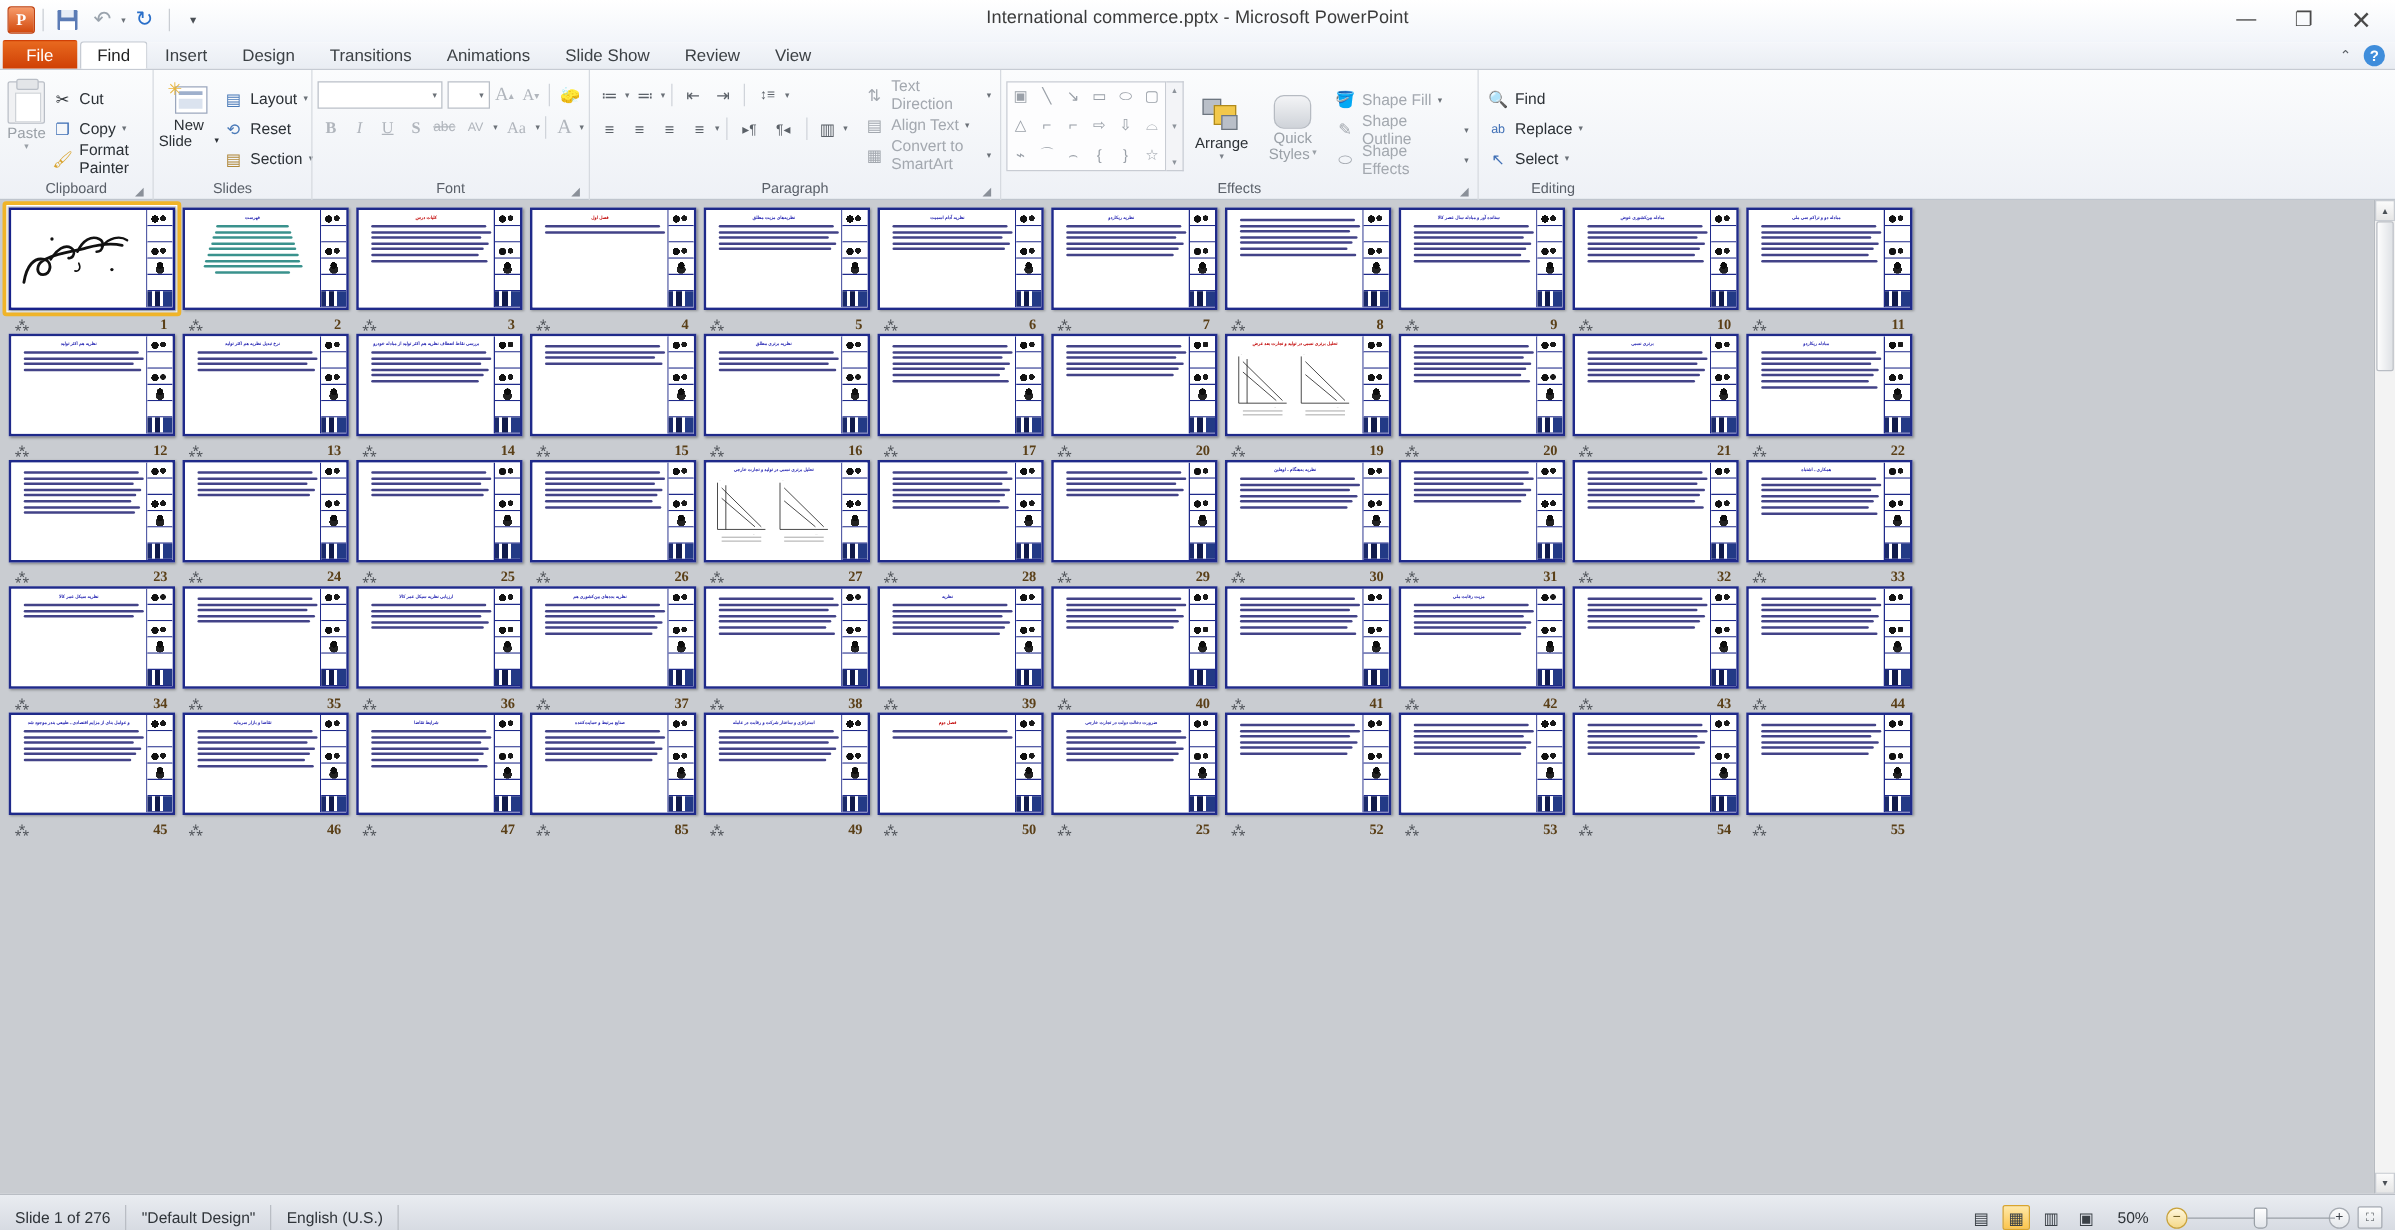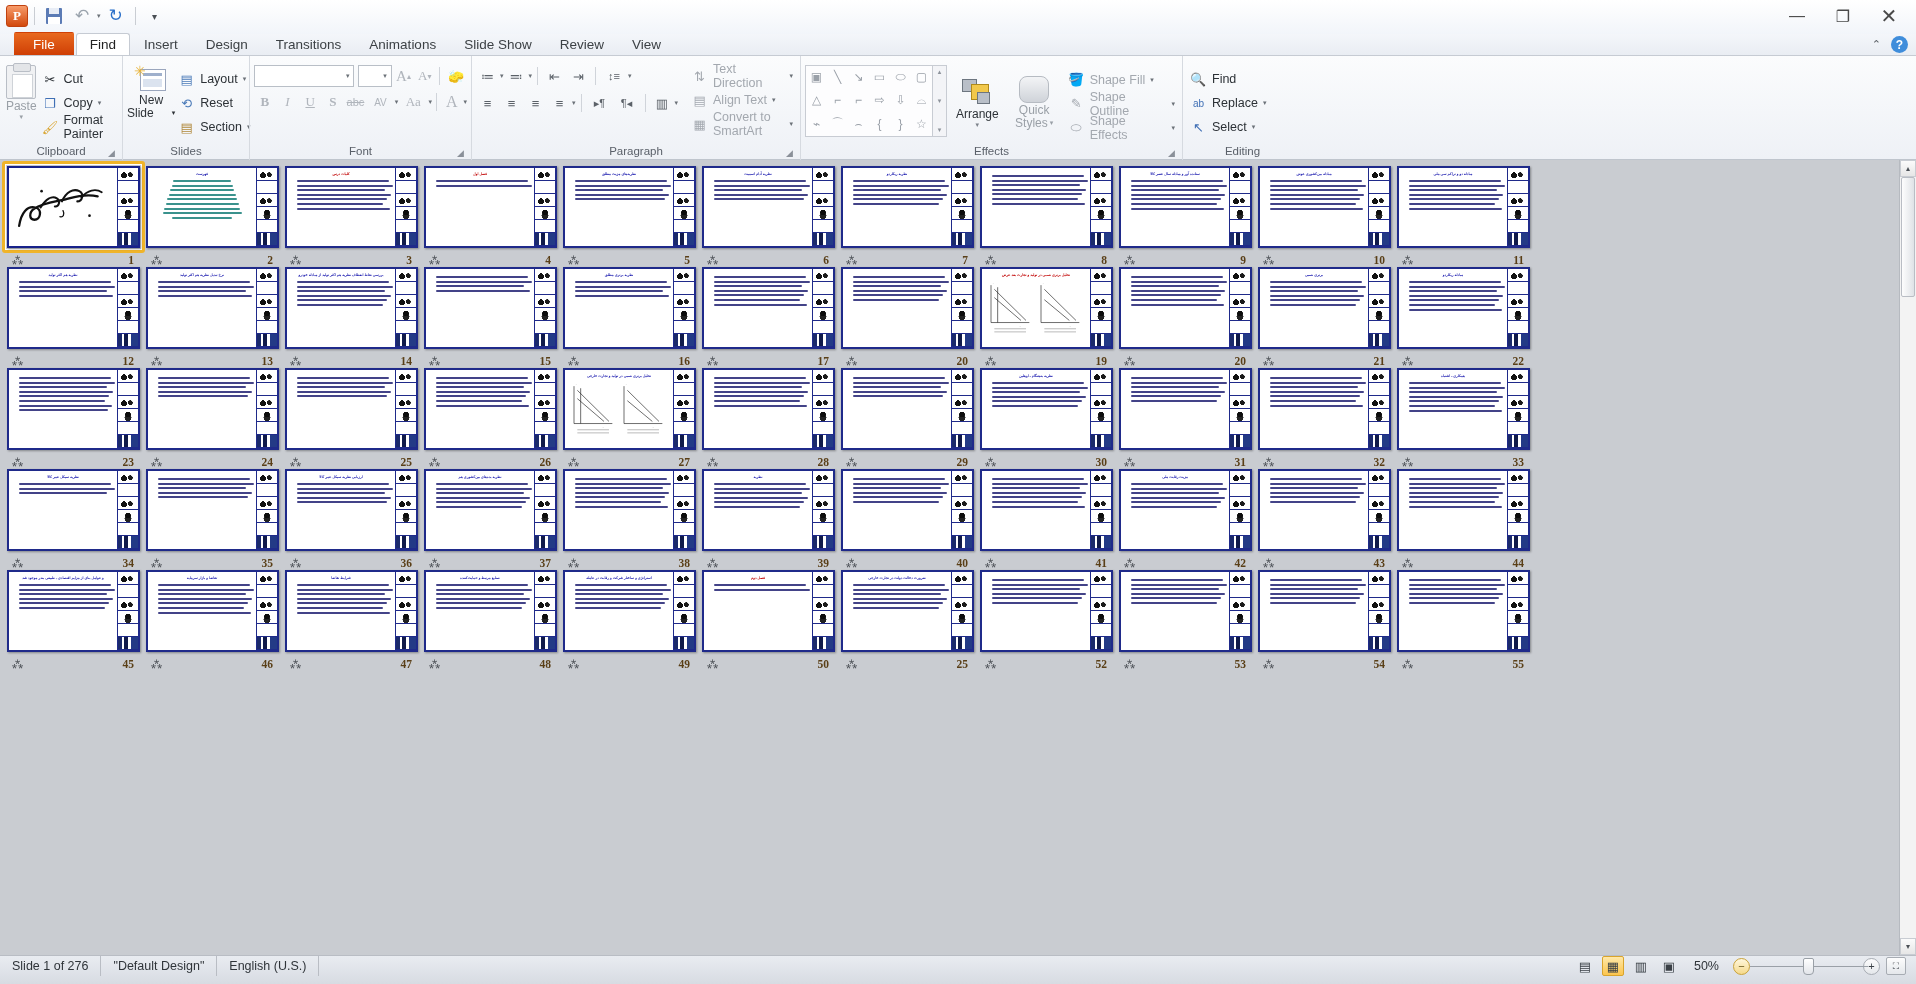--- a/index.html
+++ b/index.html
@@ -30,21 +30,21 @@
   .redo-ic{ color:#2a6fc9; font-size:17px; line-height:16px; }
   .tiny-caret{ font-size:7px;color:#6b7178; }
   .wtitle{ position:absolute; left:0; right:0; top:6px; text-align:center; font-size:14.5px;
            color:#3b3b3b; letter-spacing:.1px; }
   .wbtns{ position:absolute; right:4px; top:2px; display:flex; }
   .wbtn{ width:46px;height:28px; display:flex;align-items:center;justify-content:center;
          color:#4a4a4a; font-size:16px; }
   .wbtn.close{ font-size:20px; font-weight:300; }
 
   
-  .tabstrip{ flex:0 0 22px; height:22px; display:flex; align-items:flex-end; padding-left:14px;
+  .tabstrip{ flex:0 0 22px; height:22px; display:flex; align-items:flex-end; padding-left:2px;
              position:relative; background:linear-gradient(#f4f6fa,#e9edf3);
              border-bottom:1px solid #c6cbd3; }
   .tab{ height:22px; padding:0 13px; font-size:13.5px; color:#3c4145; display:flex;
         align-items:center; border:1px solid transparent; border-bottom:none;
         border-radius:3px 3px 0 0; }
   .tab.file{ background:linear-gradient(#e8691f,#cf3f05); color:#fff; border-radius:2px 2px 0 0;
              padding:0 18px; height:23px; margin-right:2px; }
   .tab.active{ background:#fff; border-color:#c6cbd3; color:#222; }
   .help-grp{ position:absolute; right:8px; bottom:2px; display:flex; align-items:center; gap:10px; }
   .caretup{ color:#5b6066; font-size:11px; }
@@ -143,21 +143,21 @@
             display:flex; flex-direction:column; }
   .vs-arrow{ height:17px; background:linear-gradient(#fbfbfb,#e6e6e6); border:1px solid #c8ccd2;
              display:flex;align-items:center;justify-content:center; font-size:8px; color:#4a4f55; }
   .vs-track{ flex:1; background:#f3f3f3; position:relative; }
   .vs-thumb{ position:absolute; left:1px; right:1px; top:0; height:120px;
              background:linear-gradient(90deg,#fdfdfd,#dfe2e6); border:1px solid #b9bdc4;
              border-radius:2px; }
 
   
   .status{ flex:0 0 29px; height:29px; background:linear-gradient(#e9ecf1,#d7dbe2);
-           border-top:1px solid #b9bdc4; display:flex; align-items:flex-start;
+           border-top:1px solid #b9bdc4; display:flex; align-items:flex-end;
            font-size:12.5px; color:#2f3439; }
   .st-item{ padding:0 12px; height:20px; display:flex; align-items:center;
             border-right:1px solid #b9bdc4; }
   .st-right{ margin-left:auto; display:flex; align-items:center; gap:6px; padding-right:10px; }
   .viewbtn{ width:22px;height:20px; display:flex;align-items:center;justify-content:center;
             border-radius:2px; color:#3a4046; font-size:13px; }
   .viewbtn.act{ background:linear-gradient(#ffe8a8,#fcc54d); border:1px solid #d9a42c; }
   .zoomslider{ display:flex; align-items:center; gap:0; }
   .zs-line{ width:118px;height:1px;background:#9aa0a7; position:relative; }
   .zs-mid{ position:absolute; left:59px; top:-3px; width:1px;height:7px; background:#9aa0a7; }
@@ -182,20 +182,21 @@
       <div class="vsep"></div>
       <div class="qicon">
           <span class="save-ic"></span>
         </div>
       <div class="qicon undo-ic">↶</div>
       <div class="tiny-caret">▾</div>
       <div class="qicon redo-ic">↻</div>
       <div class="vsep"></div>
       <div class="qicon" style="font-size:10px;color:#4a4f55;">▾</div>
     </div>
+    <div class="wtitle">International commerce.pptx  -  Microsoft PowerPoint</div>
     <div class="wbtns">
       <div class="wbtn">—</div>
       <div class="wbtn">❐</div>
       <div class="wbtn close">✕</div>
     </div>
   </div>
 
   <div class="tabstrip">
     <div class="tab file">File</div>
     <div class="tab active">Find</div>
@@ -1840,21 +1841,21 @@
                   <div class="cell blank"></div>
                   <div class="cell img"></div>
                   <div class="cell img2"></div>
                   <div class="cell blank"></div>
                   <div class="cell img3"></div>
                 </div>
         </div>
       </div>
       <div style="position:relative;width:133px;height:19px;">
         <span class="sicon">⁂</span>
-        <span class="snum">48</span>
+        <span class="snum">85</span>
       </div>
           </div>
           <div class="scell">
       <div class="thumbwrap">
 
         <div class="thumb">
           <div class="sl-main">
                  <div class="sl-title" style="color:#1f1fb0;">استراتژی و ساختار شرکت و رقابت در عامله</div>
                  <div class="sl-line" style="width:92%;background:#1a1a6e;margin-left:6px;margin-right:6px;opacity:.82;"></div>
                   <div class="sl-line" style="width:96%;background:#1a1a6e;margin-left:6px;margin-right:6px;opacity:.82;"></div>

